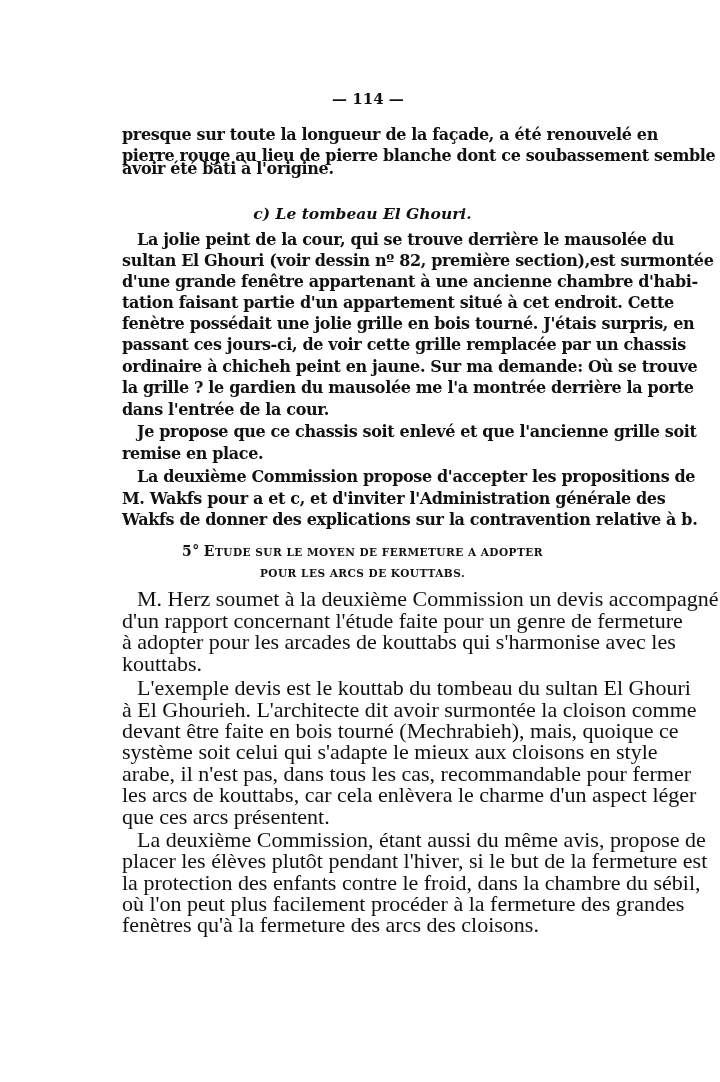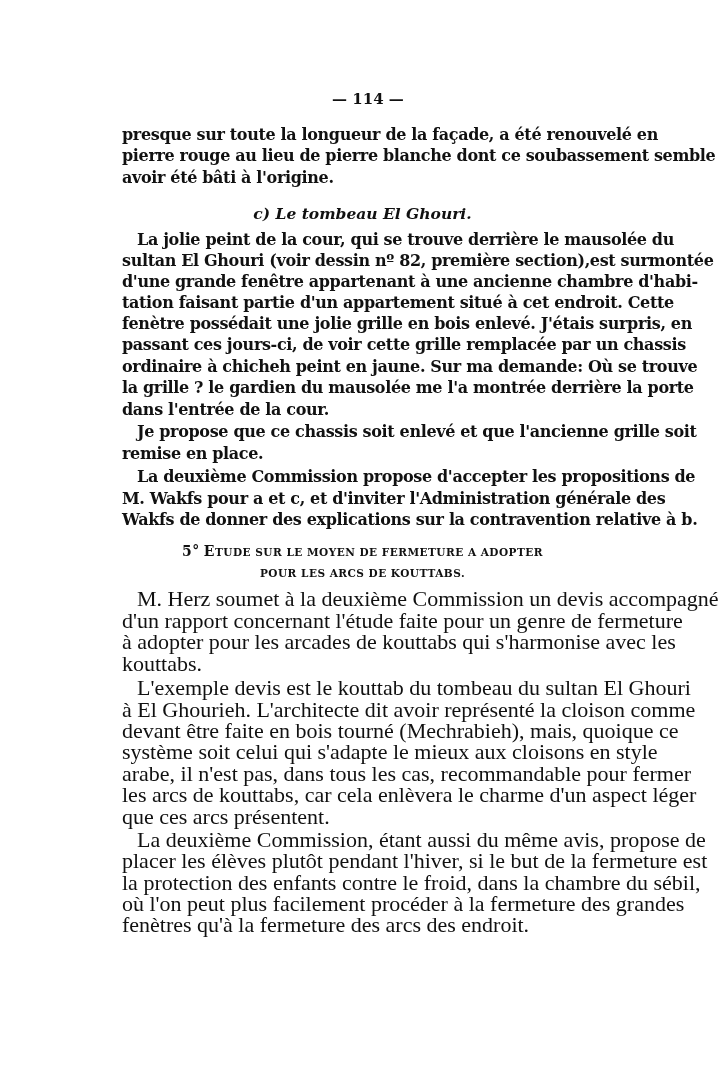--- a/index.html
+++ b/index.html
@@ -27,31 +27,31 @@
 </head>
 <body>
 
 <div class="page">
 
   <div class="pnum">— 114 —</div>
 
   <div>
     <div class="ln" style="top:125px">presque sur toute la longueur de la façade, a été renouvelé en</div>
     <div class="ln" style="top:146px">pierre rouge au lieu de pierre blanche dont ce soubassement semble</div>
-    <div class="ln last" style="top:168px">avoir été bâti à l'origine.</div>
+    <div class="ln last" style="top:159px">avoir été bâti à l'origine.</div>
   </div>
 
   <div class="head" style="top:204px">c) Le tombeau El Ghouri.</div>
 
   <div>
     <div class="ln ind" style="top:230px">La jolie peint de la cour, qui se trouve derrière le mausolée du</div>
     <div class="ln" style="top:251px">sultan El Ghouri (voir dessin nº 82, première section),est surmontée</div>
     <div class="ln" style="top:272px">d'une grande fenêtre appartenant à une ancienne chambre d'habi-</div>
     <div class="ln" style="top:293px">tation faisant partie d'un appartement situé à cet endroit. Cette</div>
-    <div class="ln" style="top:314px">fenètre possédait une jolie grille en bois enlevé. J'étais surpris, en</div>
+    <div class="ln" style="top:314px">fenètre possédait une jolie grille en bois tourné. J'étais surpris, en</div>
     <div class="ln" style="top:335px">passant ces jours-ci, de voir cette grille remplacée par un chassis</div>
     <div class="ln" style="top:357px">ordinaire à chicheh peint en jaune. Sur ma demande: Où se trouve</div>
     <div class="ln" style="top:378px">la grille ? le gardien du mausolée me l'a montrée derrière la porte</div>
     <div class="ln last" style="top:400px">dans l'entrée de la cour.</div>
   </div>
 
   <div>
     <div class="ln ind" style="top:422px">Je propose que ce chassis soit enlevé et que l'ancienne grille soit</div>
     <div class="ln last" style="top:444px">remise en place.</div>
   </div>
@@ -70,29 +70,29 @@
 
   <div>
     <div class="ln ind light" style="top:589px">M. Herz soumet à la deuxième Commission un devis accompagné</div>
     <div class="ln light" style="top:611px">d'un rapport concernant l'étude faite pour un genre de fermeture</div>
     <div class="ln light" style="top:632px">à adopter pour les arcades de kouttabs qui s'harmonise avec les</div>
     <div class="ln light last" style="top:654px">kouttabs.</div>
   </div>
 
   <div>
     <div class="ln ind light" style="top:678px">L'exemple devis est le kouttab du tombeau du sultan El Ghouri</div>
-    <div class="ln light" style="top:700px">à El Ghourieh. L'architecte dit avoir représenté la cloison comme</div>
+    <div class="ln light" style="top:700px">à El Ghourieh. L'architecte dit avoir surmontée la cloison comme</div>
     <div class="ln light" style="top:721px">devant être faite en bois tourné (Mechrabieh), mais, quoique ce</div>
     <div class="ln light" style="top:742px">système soit celui qui s'adapte le mieux aux cloisons en style</div>
     <div class="ln light" style="top:764px">arabe, il n'est pas, dans tous les cas, recommandable pour fermer</div>
     <div class="ln light" style="top:785px">les arcs de kouttabs, car cela enlèvera le charme d'un aspect léger</div>
     <div class="ln light last" style="top:807px">que ces arcs présentent.</div>
   </div>
 
   <div>
     <div class="ln ind light" style="top:830px">La deuxième Commission, étant aussi du même avis, propose de</div>
     <div class="ln light" style="top:851px">placer les élèves plutôt pendant l'hiver, si le but de la fermeture est</div>
     <div class="ln light" style="top:873px">la protection des enfants contre le froid, dans la chambre du sébil,</div>
     <div class="ln light" style="top:894px">où l'on peut plus facilement procéder à la fermeture des grandes</div>
-    <div class="ln light last" style="top:915px">fenètres qu'à la fermeture des arcs des endroit.</div>
+    <div class="ln light last" style="top:915px">fenètres qu'à la fermeture des arcs des cloisons.</div>
   </div>
 
 </div>
 
 </body></html>

